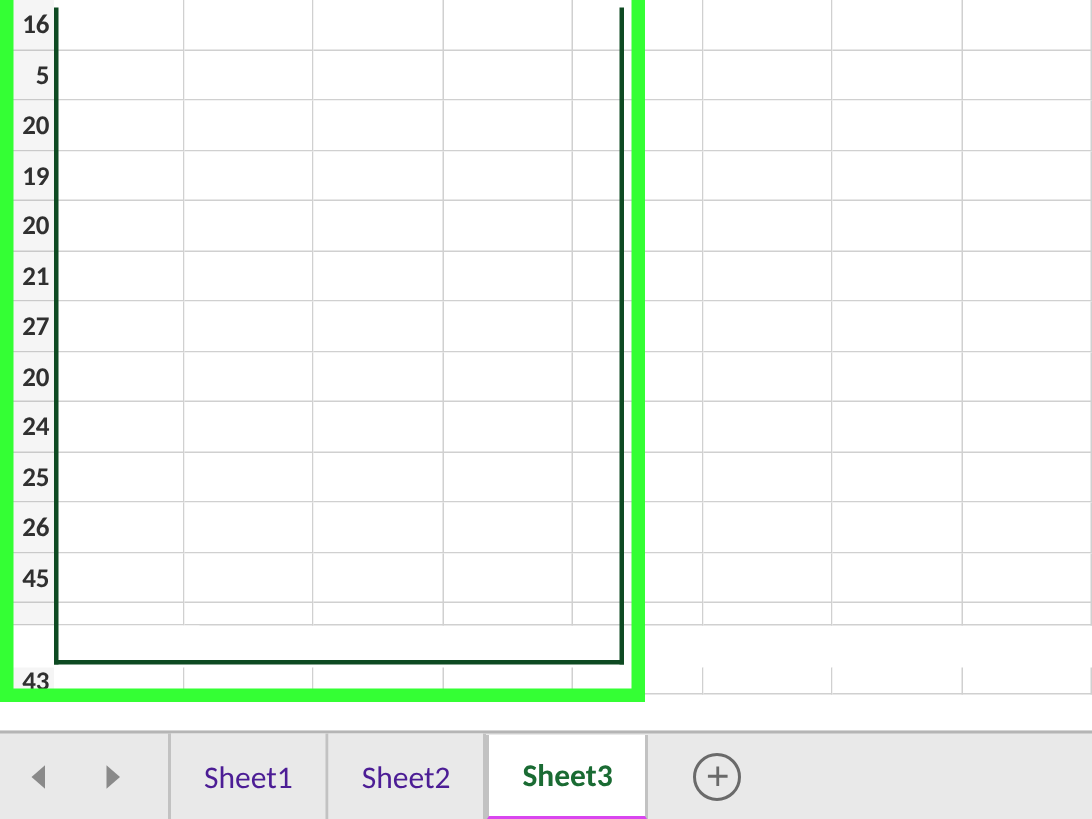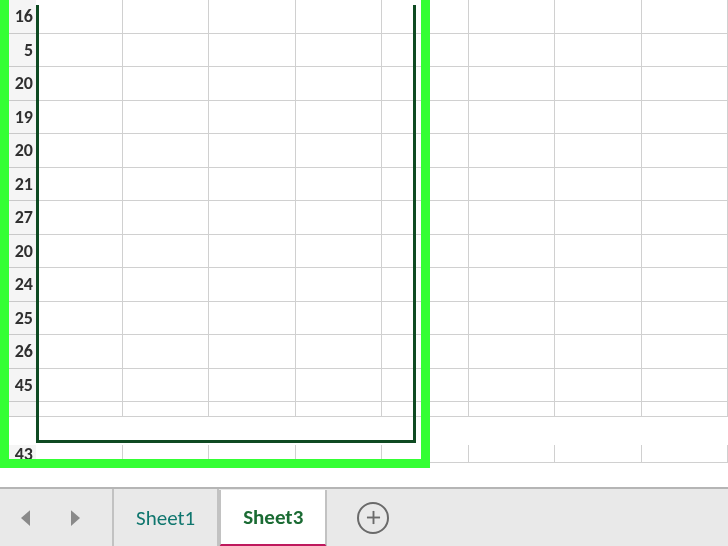--- a/index.html
+++ b/index.html
@@ -100,31 +100,31 @@
   .nav-divider {
     width: 14px; height: 57px;
     border-right: 2px solid #c2c2c2;
   }
   .tabs { display: flex; height: 57px; align-items: flex-end; }
   .tab {
     height: 57px;
     padding: 0 22px;
     display: flex; align-items: center; justify-content: center;
     font-size: 21px;
-    color: #0f766e;
+    color: #4c1d95;
     background: #e9e9e9;
     border-right: 2px solid #c2c2c2;
     cursor: pointer;
   }
   .tab.active {
     background: #fff;
     color: #1a6b33;
     font-weight: 700;
     border-left: 2px solid #c2c2c2;
-    border-bottom: 3px solid #be185d;
+    border-bottom: 3px solid #d946ef;
     margin-bottom: -1px;
   }
   .add-sheet {
     width: 72px; height: 57px;
     display: flex; align-items: center; justify-content: center;
     cursor: pointer;
     margin-left: 10px;
   }
   .add-sheet .circle {
     width: 32px; height: 32px;
@@ -321,20 +321,21 @@
         </svg>
     </div>
     <div class="nav-arrow">
       <svg viewBox="0 0 10 16">
           <polygon points="1,1 1,15 9,8" fill="#8a8a8a"></polygon>
         </svg>
     </div>
     <div class="nav-divider"></div>
     <div class="tabs">
       <div class="tab">Sheet1</div>
+      <div class="tab">Sheet2</div>
       <div class="tab active">Sheet3</div>
     </div>
     <div class="add-sheet">
       <div class="circle">
         <svg viewBox="0 0 16 16">
           <line x1="8" y1="1" x2="8" y2="15" stroke="#6a6a6a" stroke-width="2"></line>
           <line x1="1" y1="8" x2="15" y2="8" stroke="#6a6a6a" stroke-width="2"></line>
         </svg>
       </div>
     </div>

